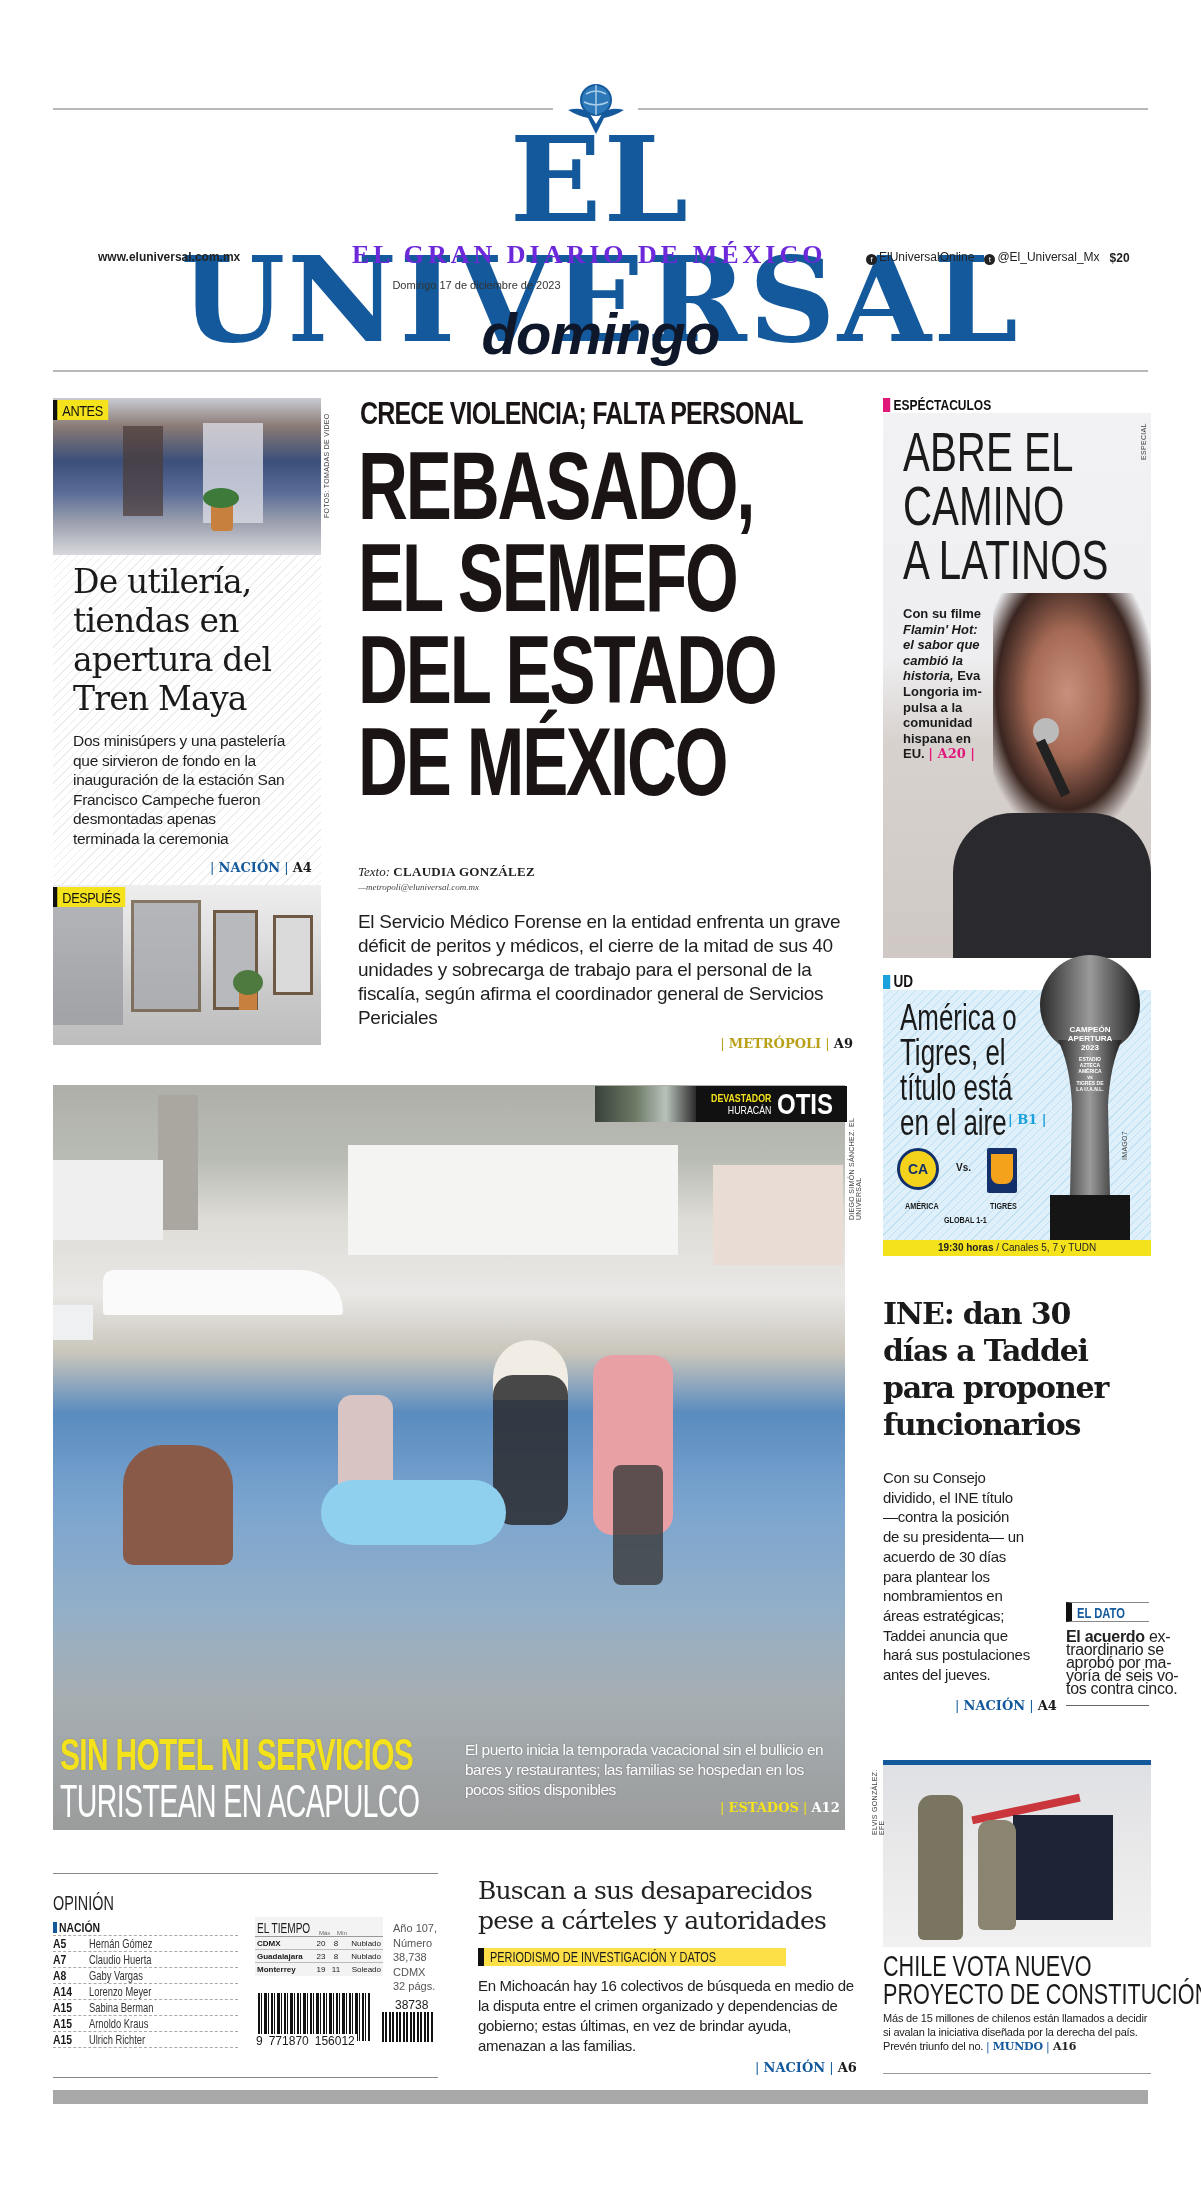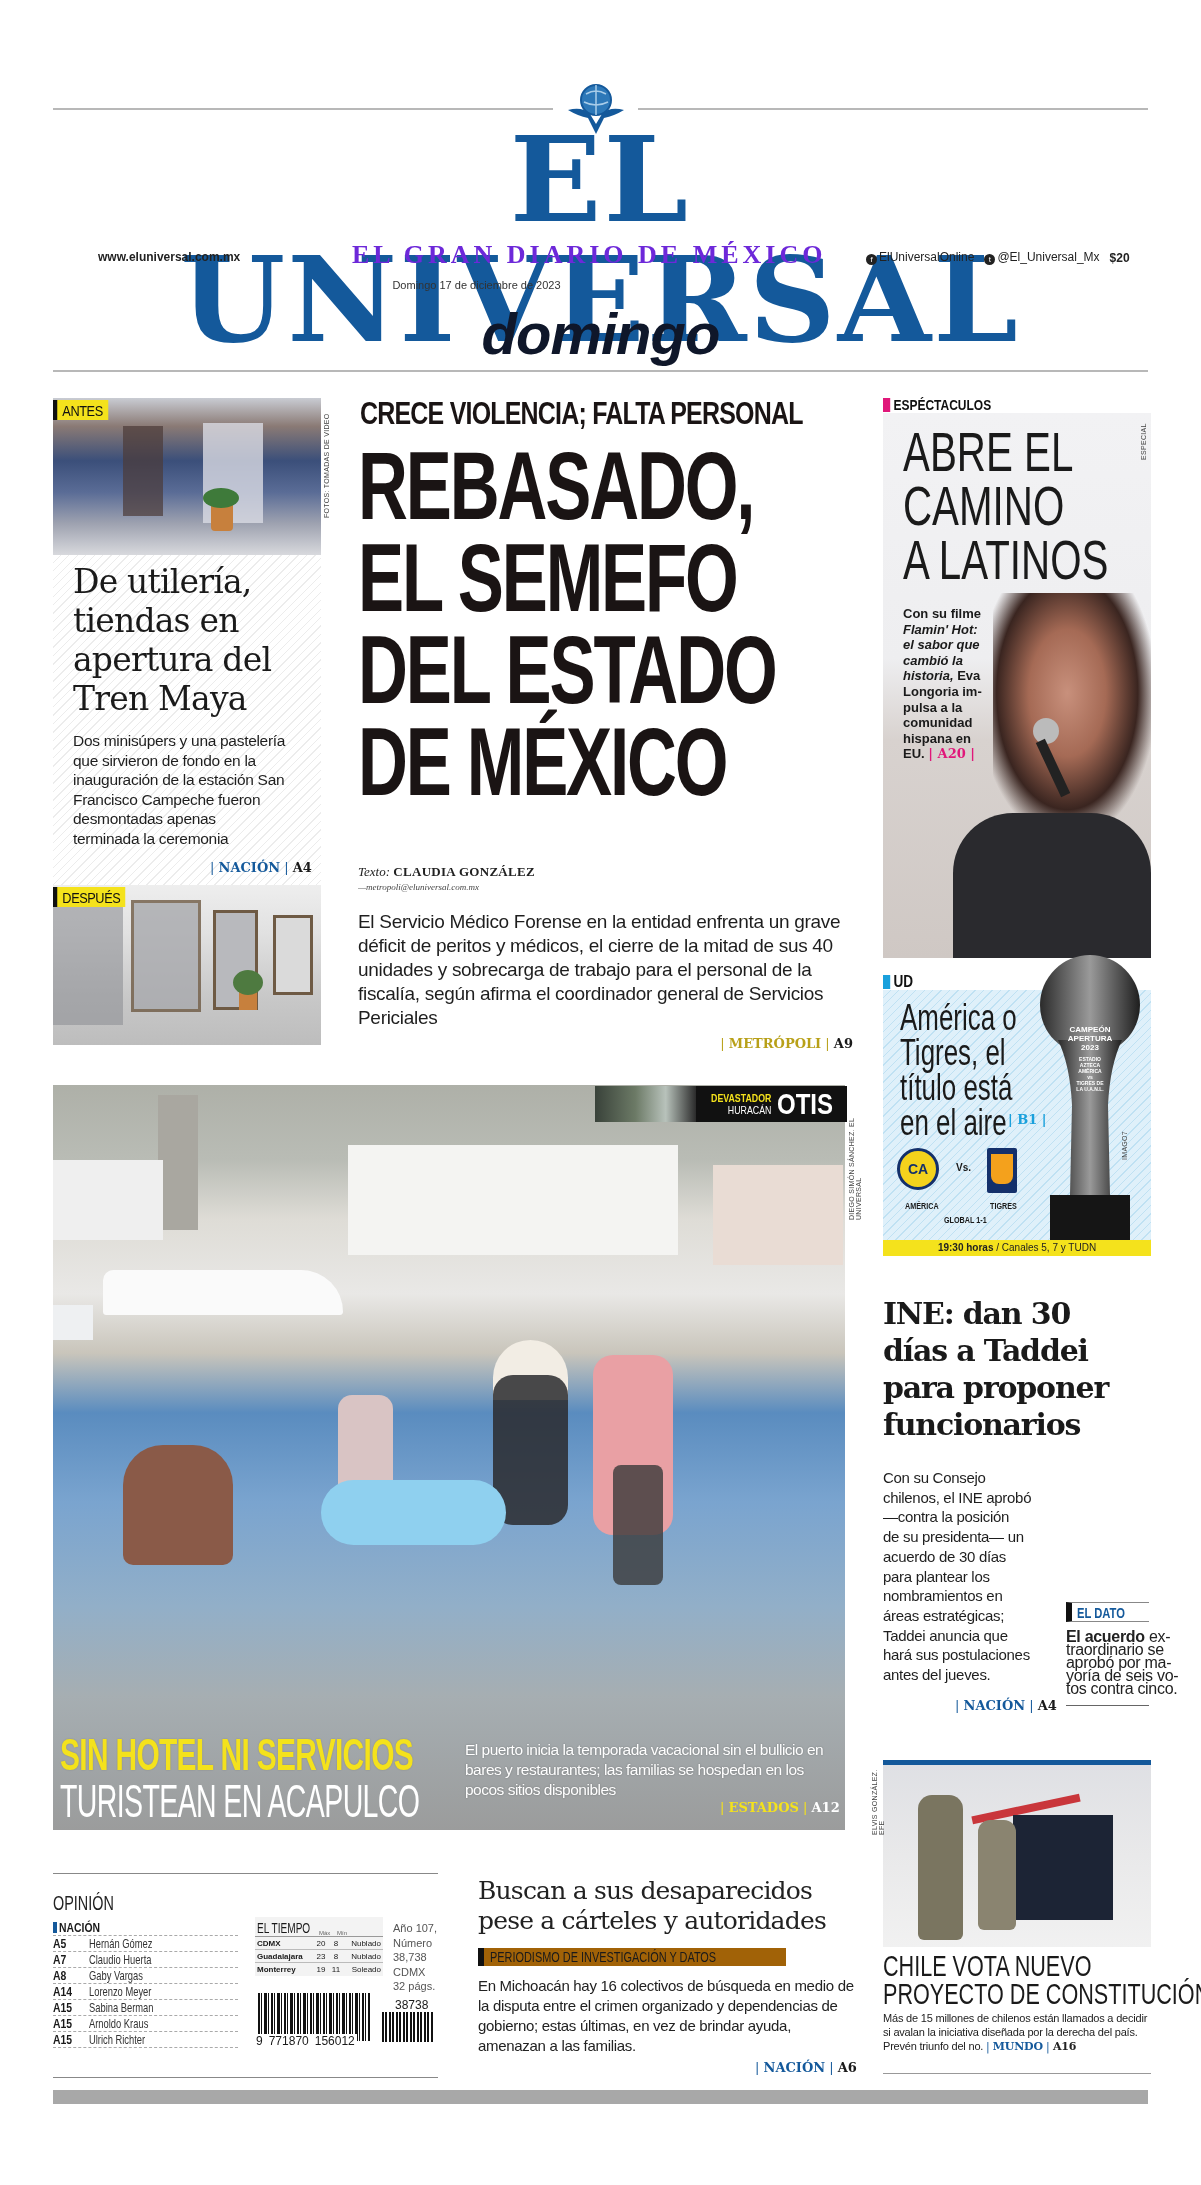--- a/index.html
+++ b/index.html
@@ -79,21 +79,21 @@
   .weather .hdr { display: flex; align-items: flex-end; height: 20px; border-bottom: 1px solid #999; padding-left: 2px; }
   .weather .hdr .t { font-size: 14px; transform: scaleX(0.72); transform-origin: left; width: 62px; white-space: nowrap; }
   .weather .row { display: flex; height: 13px; line-height: 13px; border-bottom: 1px solid #bbb; padding: 0 2px; }
   .weather .c1 { width: 56px; font-weight: bold; }
   .weather .c2 { width: 16px; text-align: center; }
   .weather .c3 { width: 14px; text-align: center; }
   .weather .c4 { flex: 1; text-align: right; }
   .issue { position: absolute; left: 393px; top: 1921px; font-size: 11px; line-height: 14.5px; color: #555; }
   .barcode { position: absolute; }
   .buscan-head { position: absolute; left: 478px; top: 1876px; font-family: "DejaVu Serif", serif; font-size: 25px; line-height: 30px; color: #222; letter-spacing: -0.8px; white-space: nowrap; }
-  .pid-tag { position: absolute; left: 478px; top: 1948px; background: #a16207; border-left: 6px solid #111; font-size: 14px; padding: 1px 6px; white-space: nowrap; }
+  .pid-tag { position: absolute; left: 478px; top: 1948px; background: #fde047; border-left: 6px solid #111; font-size: 14px; padding: 1px 6px; white-space: nowrap; }
   .pid-tag span { display: inline-block; transform: scaleX(0.78); transform-origin: left; }
   .buscan-lead { position: absolute; left: 478px; top: 1976px; width: 380px; font-size: 15px; line-height: 20px; color: #222; letter-spacing: -0.3px; }
 
   .footer-bar { position: absolute; left: 53px; top: 2090px; width: 1095px; height: 14px; background: #a8a8a8; }
 </style>
 </head>
 <body>
 
 <div class="rule" style="left:53px;top:108px;width:500px;"></div>
 <div class="rule" style="left:638px;top:108px;width:510px;"></div>
@@ -253,21 +253,21 @@
 
 <div>
   <div class="abs" style="left:883px;top:1295px;font-family:'DejaVu Serif',serif;font-weight:bold;font-size:30px;line-height:37px;letter-spacing:-1.2px;color:#1a1a1a;white-space:nowrap;">
     <div>INE: dan 30</div>
     <div>días a Taddei</div>
     <div>para proponer</div>
     <div>funcionarios</div>
   </div>
   <div class="abs" style="left:883px;top:1468px;font-size:15px;line-height:19.7px;color:#1e1e1e;letter-spacing:-0.3px;white-space:nowrap;">
     <div>Con su Consejo</div>
-    <div>chilenos, el INE aprobó</div>
+    <div>dividido, el INE título</div>
     <div>—contra la posición</div>
     <div>de su presidenta— un</div>
     <div>acuerdo de 30 días</div>
     <div>para plantear los</div>
     <div>nombramientos en</div>
     <div>áreas estratégicas;</div>
     <div>Taddei anuncia que</div>
     <div>hará sus postulaciones</div>
     <div>antes del jueves.</div>
   </div>

